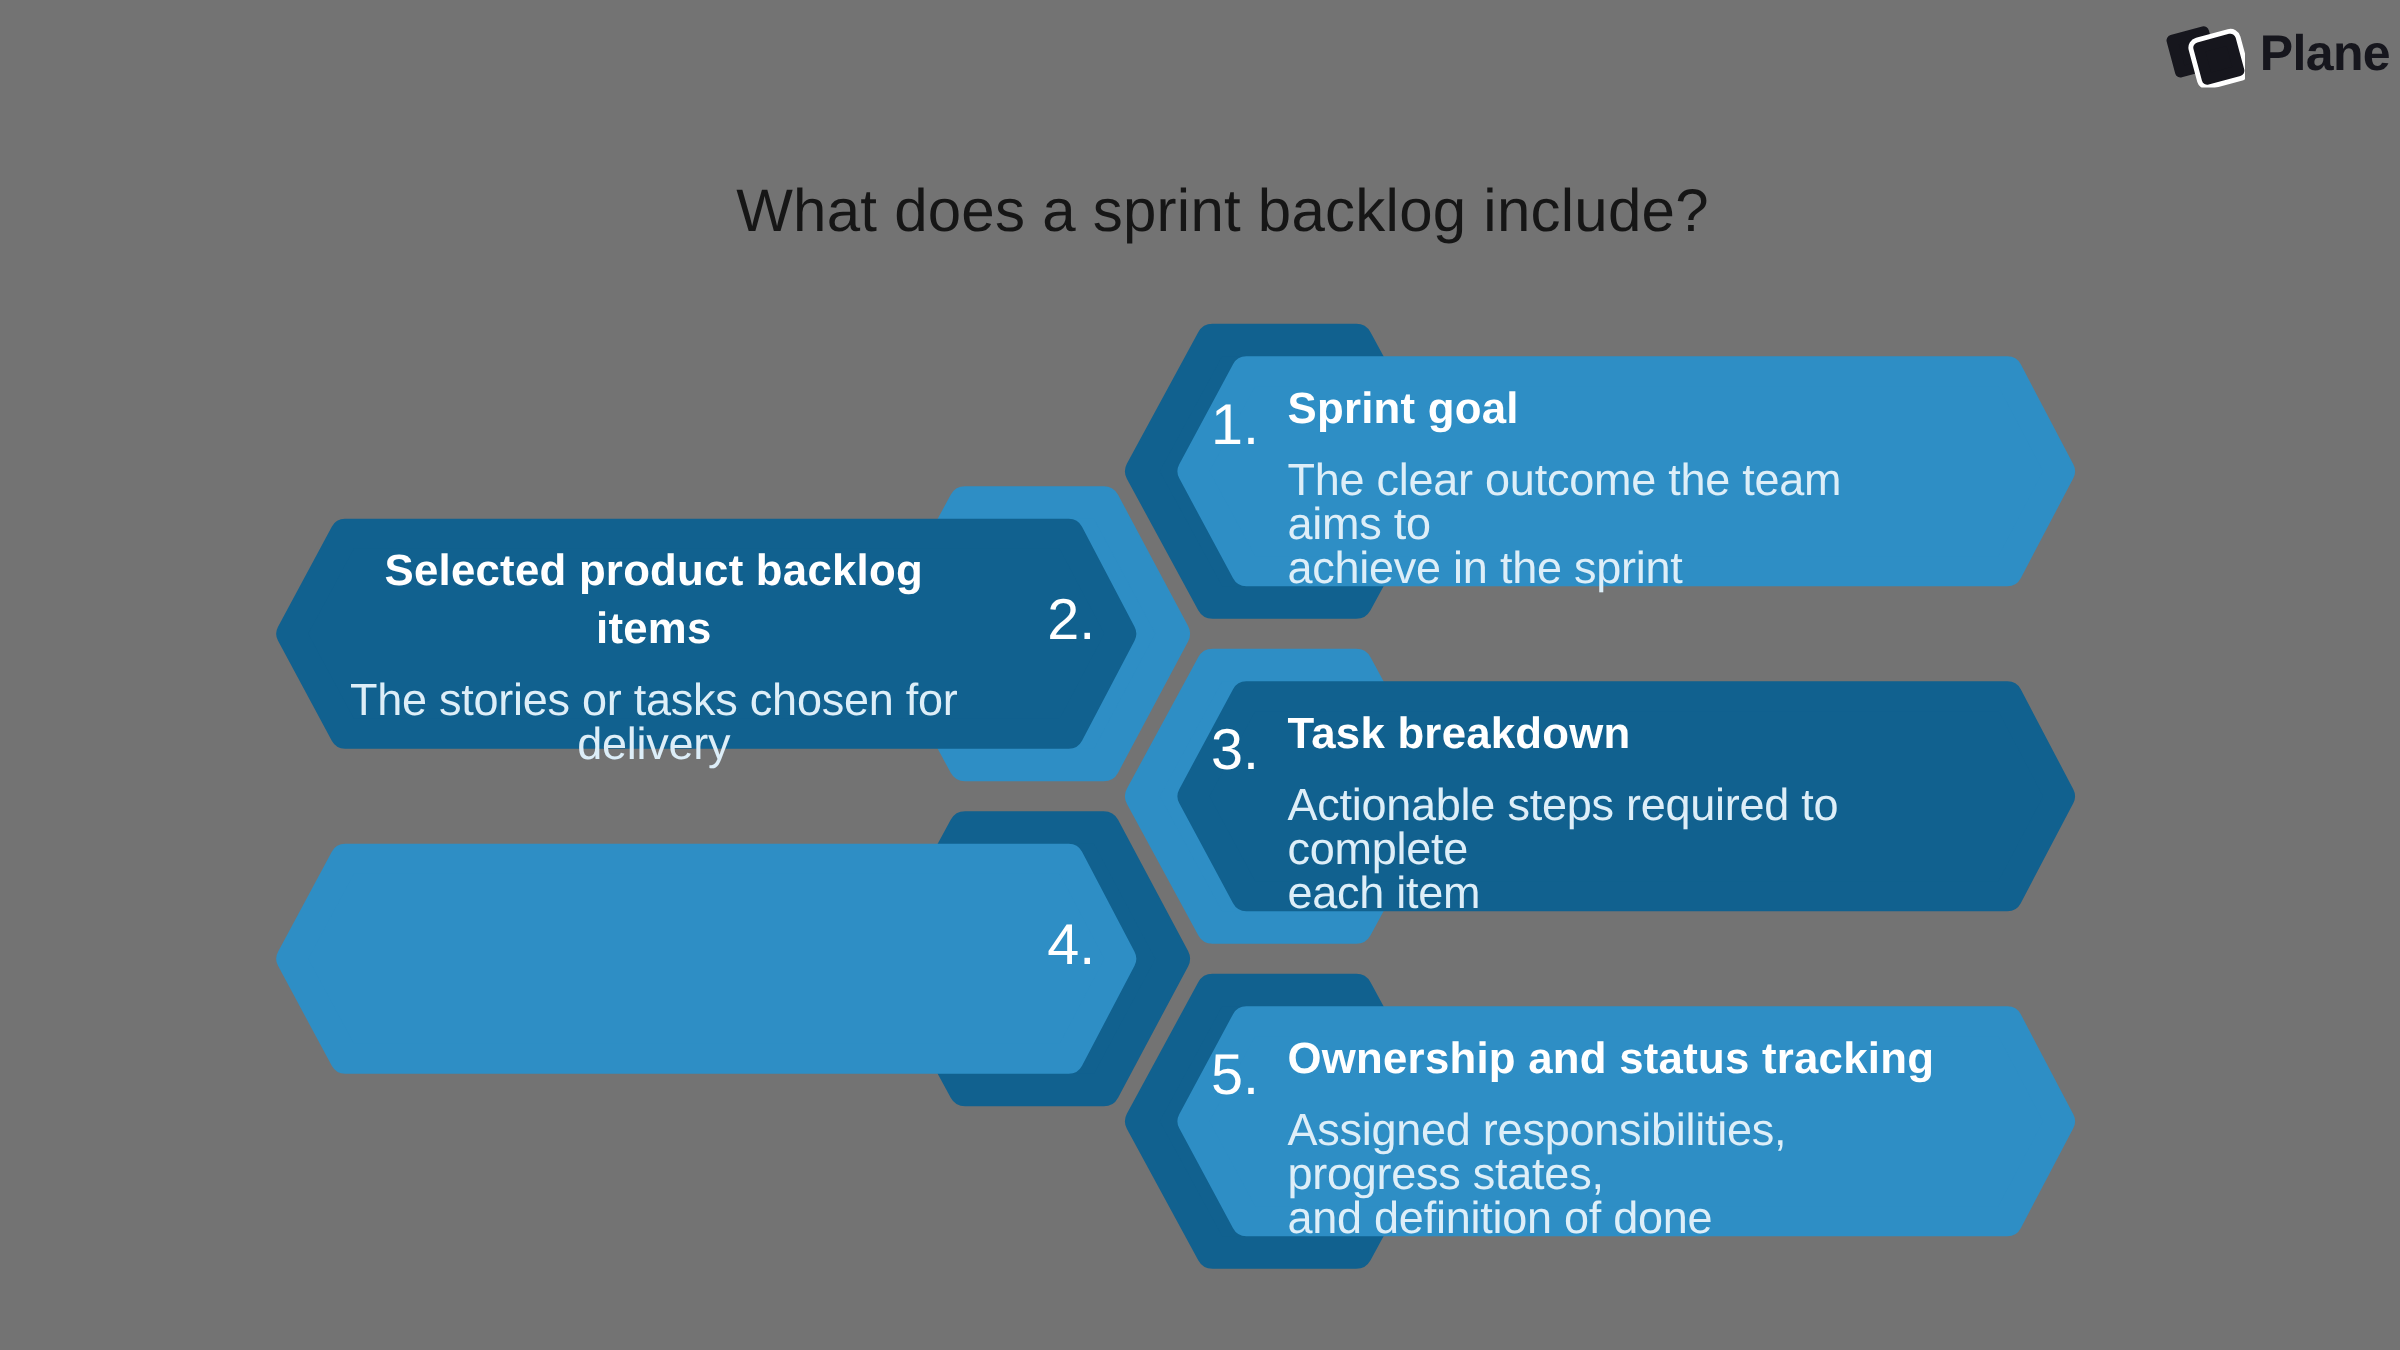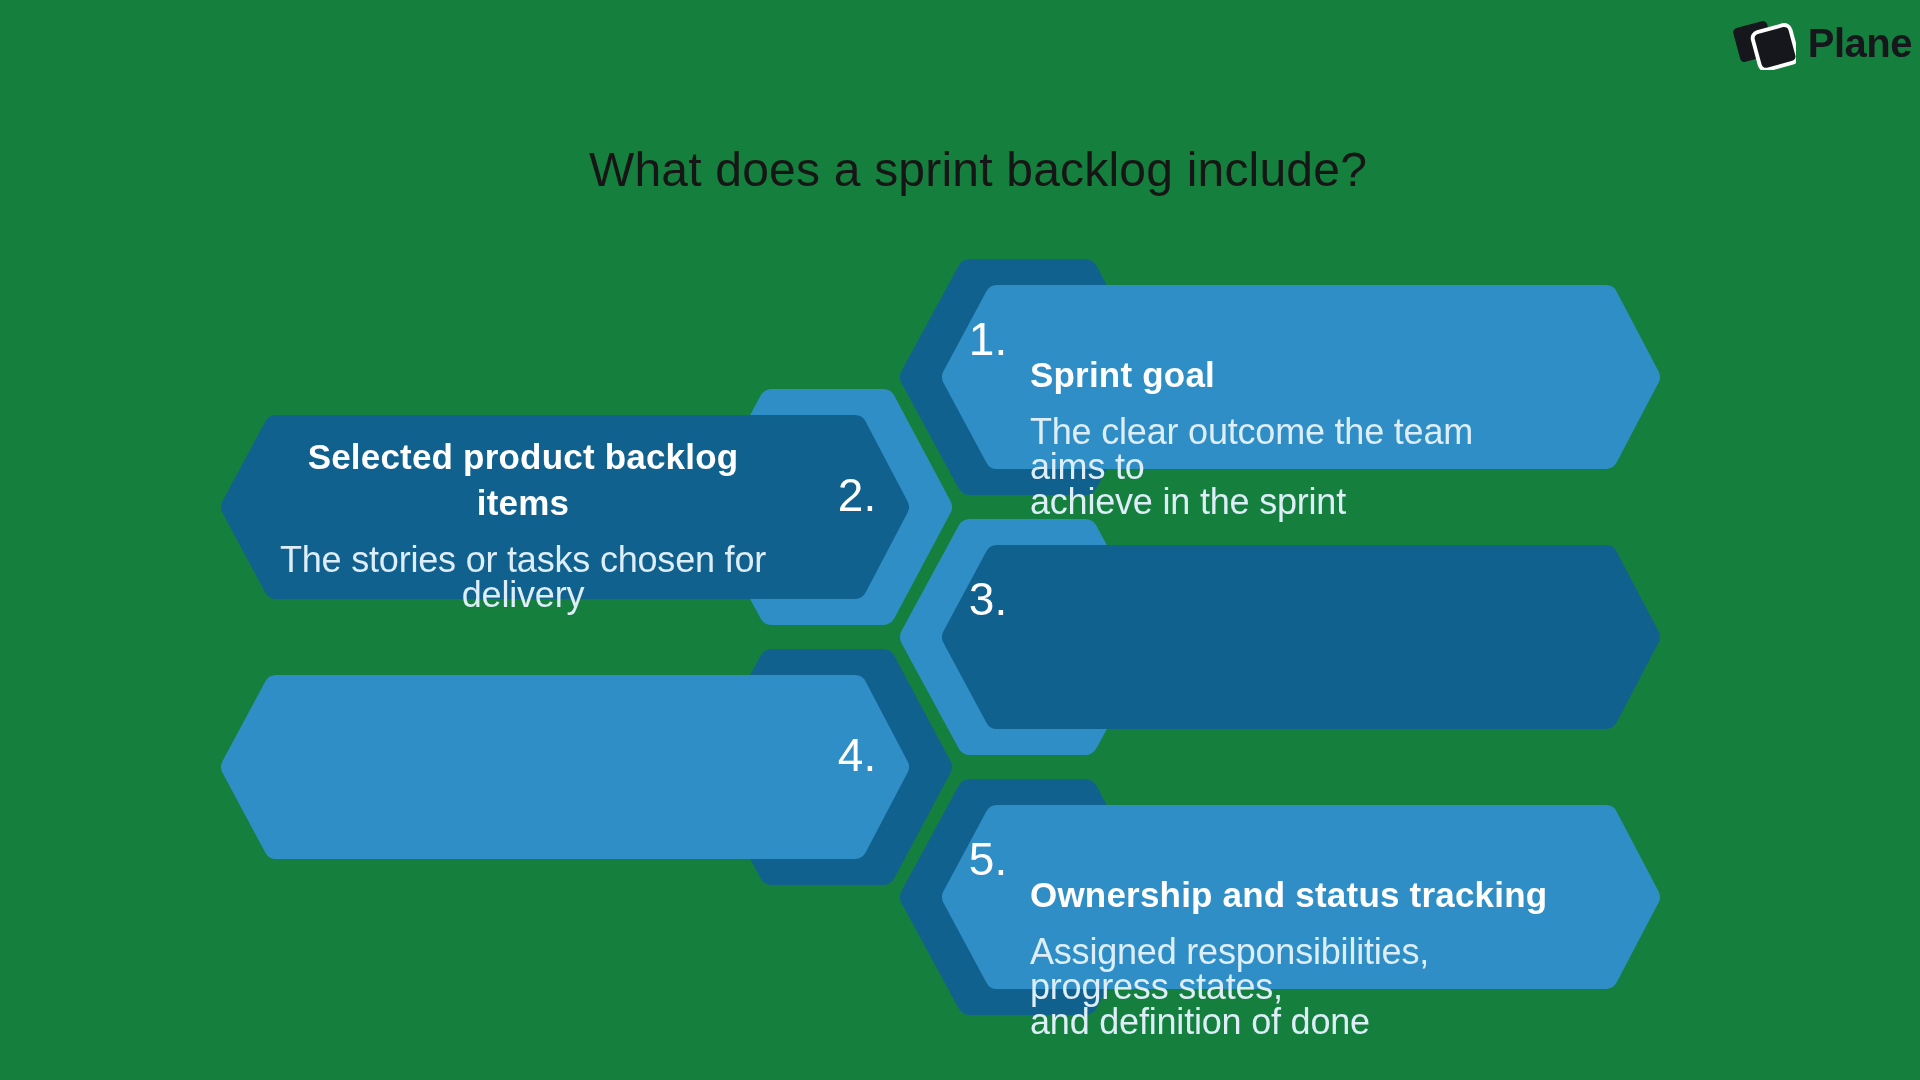--- a/index.html
+++ b/index.html
@@ -1,21 +1,21 @@
 <!DOCTYPE html>
 <html><head>
 <meta charset="utf-8">
 <style>
   html, body { margin: 0; padding: 0; background: #ffffff; }
   #stage {
     position: relative;
     width: 1920px;
     height: 1080px;
     overflow: hidden;
-    background: #15803d;
+    background: #737373;
     font-family: "Liberation Sans", "DejaVu Sans", sans-serif;
   }
 
   
   .page-title {
     position: absolute;
     top: 122px;
     left: 50%;
     transform: translateX(calc(-50% + 18px));
     font-size: 48px;
@@ -61,21 +61,21 @@
     color: #ffffff;
   }
   .item.right .num { left: 60px;  top: 62px; }
   .item.left  .num { left: 612px; top: 88px; }
 
   .content {
     position: absolute;
     top: 57px;
     width: 520px;
   }
-  .item.right .content { left: 140px; text-align: left; margin-top: 48px; }
+  .item.right .content { left: 140px; text-align: left; }
   .item.left  .content { left: 56px;  text-align: center; }
 
   .item-title {
     font-size: 35px;
     font-weight: 700;
     line-height: 46px;
     letter-spacing: 0.2px;
     color: #ffffff;
   }
   .item-desc {
@@ -133,20 +133,25 @@
 delivery</div>
     </div>
   </div>
 
   <div class="item right" style="left: 890px; top: 507px; --front: #11618F; --back: #2E8EC5;">
     <svg class="shape" width="780" height="260" viewBox="0 0 780 260">
       <polygon class="hex" points="23,130 80,25 195,25 252,130 195,235 80,235"></polygon>
       <polygon class="rib" points="64,130 107,50 716,50 758,130 716,210 107,210"></polygon>
     </svg>
     <div class="num">3.</div>
+    <div class="content">
+      <div class="item-title">Task breakdown</div>
+      <div class="item-desc">Actionable steps required to complete
+each item</div>
+    </div>
   </div>
 
   <div class="item left" style="left: 207px; top: 637px; --front: #2E8EC5; --back: #11618F;">
     <svg class="shape" width="780" height="260" viewBox="0 0 780 260">
       <polygon class="hex" points="508,130 565,25 676,25 732,130 676,235 565,235"></polygon>
       <polygon class="rib" points="26,130 69,50 648,50 690,130 648,210 69,210"></polygon>
     </svg>
     <div class="num">4.</div>
   </div>
 

